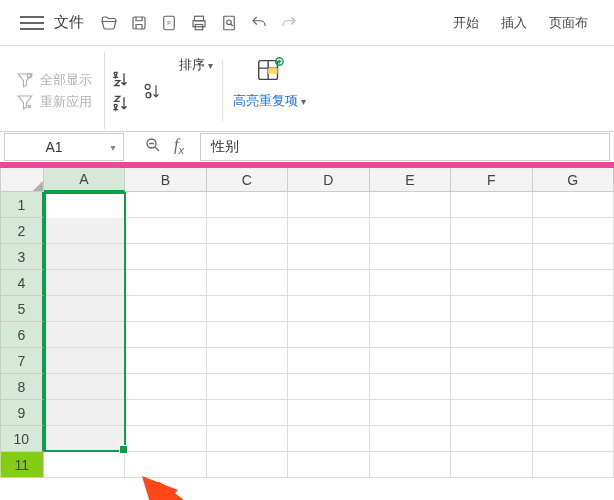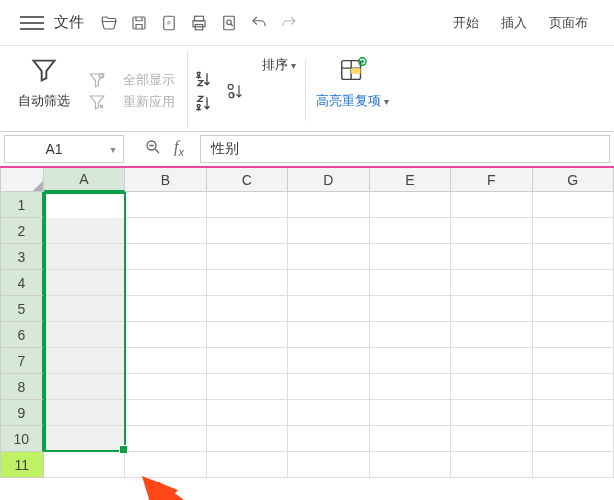--- a/index.html
+++ b/index.html
@@ -13,37 +13,37 @@
 .spacer{flex:1}
 .tabs{display:flex;gap:22px;font-size:13px;color:#444;padding-right:6px}
 .tabs span{cursor:pointer}
 .ribbon{height:86px;border-bottom:1px solid #d0d0d0;display:flex;align-items:center;padding:6px 8px 2px}
 .rgroup{display:flex;flex-direction:column;align-items:center;justify-content:flex-start;padding:0 10px;height:100%;position:relative;cursor:pointer}
 .rgroup.bordered::after{content:"";position:absolute;right:0;top:8px;bottom:8px;width:1px;background:#e0e0e0}
 .rgroup-icon{height:36px;display:flex;align-items:center;justify-content:center;color:#444}
 .rgroup-label{font-size:13px;color:#333;margin-top:4px;white-space:nowrap}
 .rgroup-label.blue{color:#1e6fd9}
 .subgroup{display:flex;flex-direction:column;gap:4px;padding:0 8px}
-.subrow{display:flex;align-items:center;gap:17px;font-size:13px;cursor:pointer}
+.subrow{display:flex;align-items:center;gap:6px;font-size:13px;cursor:pointer}
 .caret{font-size:10px;margin-left:3px;color:#666}
-.fxbar{height:36px;border-bottom:2px solid #ec4899;display:flex;align-items:center}
+.fxbar{height:36px;border-bottom:6px solid #ec4899;display:flex;align-items:center}
 .namebox{width:120px;height:28px;margin:0 4px;border:1px solid #ccc;display:flex;align-items:center;position:relative;background:#fff}
 .namebox-val{flex:1;text-align:center;font-size:14px;color:#333}
 .namebox-caret{width:20px;text-align:center;color:#888;font-size:10px}
 .fx-icons{display:flex;gap:12px;padding:0 16px;color:#666}
 .fx-icons span{cursor:pointer;font-style:italic}
 .fx-input{flex:1;height:28px;border:1px solid #ccc;margin-right:4px;padding:0 10px;font-size:14px;color:#333;display:flex;align-items:center}
 .grid{position:relative}
 .colhdr{display:flex;height:24px;background:#f3f3f3}
 .corner{width:44px;border:1px solid #ccc;border-top:none;background:linear-gradient(135deg,#f3f3f3 50%,#d0d0d0 50%);background-size:10px 10px;background-position:right bottom;background-repeat:no-repeat}
 .corner svg{width:100%;height:100%}
 .ch{width:82px;border:1px solid #ccc;border-left:none;border-top:none;display:flex;align-items:center;justify-content:center;font-size:14px;color:#444;background:#f3f3f3}
 .ch.sel{background:#d8e8d8;border-bottom:2px solid #0aa04a}
 .rowhdr{display:flex;height:26px}
-.rh{width:44px;border:1px solid #ccc;border-top:none;display:flex;align-items:center;justify-content:center;font-size:14px;color:#444;background:#bef264}
+.rh{width:44px;border:1px solid #ccc;border-top:none;display:flex;align-items:center;justify-content:center;font-size:14px;color:#444;background:#84cc16}
 .rh.sel{background:#d8e8d8;border-right:2px solid #0aa04a}
 .cell{width:82px;border-right:1px solid #ddd;border-bottom:1px solid #ddd;background:#fff;font-size:14px;padding:2px 6px;color:#000}
 .cell.selcol{background:#f0f0f0}
 
 .selection{position:absolute;left:44px;top:24px;width:82px;height:260px;border:2px solid #0aa04a;pointer-events:none}
 .selection::after{content:"";position:absolute;right:-4px;bottom:-4px;width:7px;height:7px;background:#0aa04a;border:1px solid #fff}
 .active-cell{position:absolute;left:44px;top:24px;width:82px;height:26px;background:#fff;pointer-events:none}
 .arrow{position:absolute;left:130px;top:310px;pointer-events:none}
 </style>
 </head>
@@ -104,28 +104,20 @@
   </div>
   <div class="spacer"></div>
   <div class="tabs">
     <span>开始</span>
     <span>插入</span>
     <span>页面布</span>
   </div>
 </div>
 
 <div class="ribbon">
-  <div class="rgroup">
-    <div class="rgroup-icon">
-        <svg width="28" height="28" viewBox="0 0 24 24" fill="none" stroke="#444" stroke-width="1.6">
-          <path d="M3 4h18l-7 9v6l-4 2v-8L3 4z"></path>
-        </svg>
-      </div>
-    <div class="rgroup-label">自动筛选</div>
-  </div>
   <div class="subgroup bordered" style="height:100%;justify-content:center;border-right:1px solid #e0e0e0;padding-right:12px">
     <div class="subrow" style="color:#b0b0b0">
       <svg width="18" height="18" viewBox="0 0 24 24" fill="none" stroke="currentColor" stroke-width="1.6">
           <path d="M3 4h18l-7 9v6l-4 2v-8L3 4z"></path>
           <circle cx="18" cy="6" r="3"></circle>
         </svg>
       <span>全部显示</span>
     </div>
     <div class="subrow" style="color:#b0b0b0">
       <svg width="18" height="18" viewBox="0 0 24 24" fill="none" stroke="currentColor" stroke-width="1.6">

